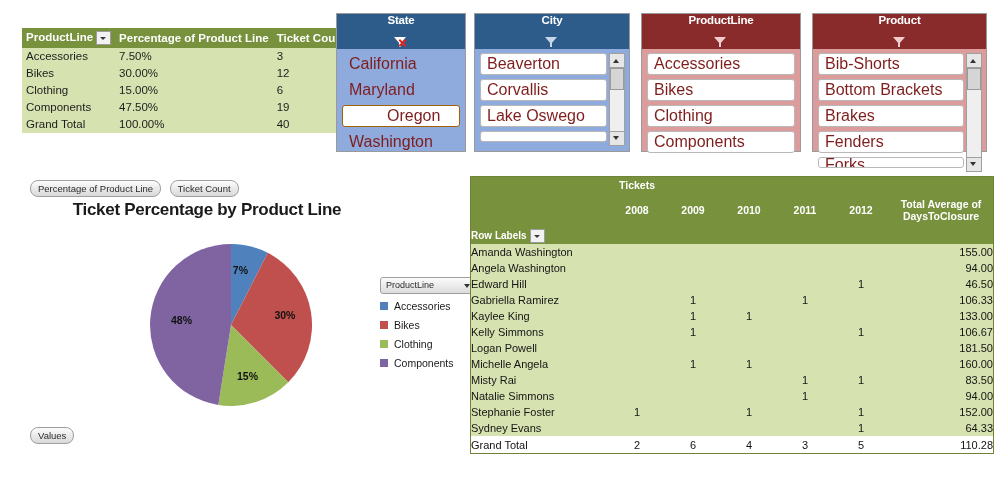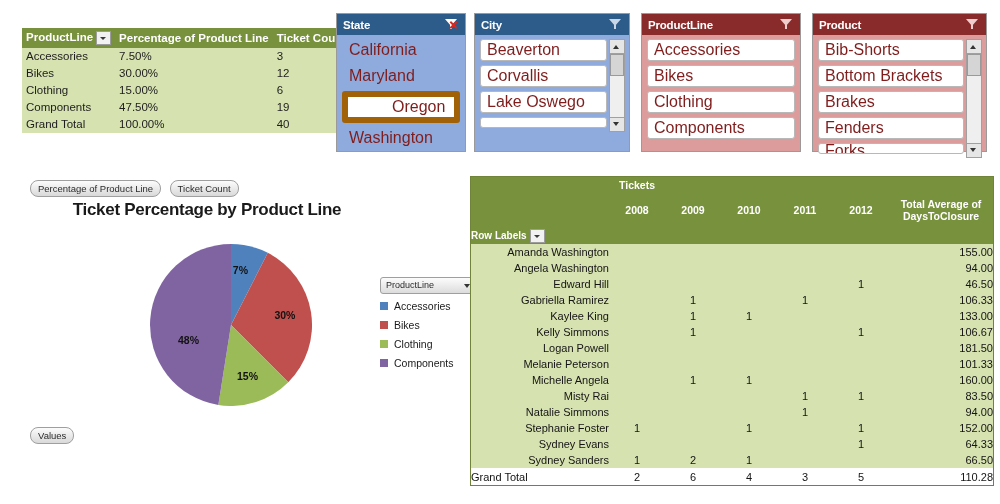--- a/index.html
+++ b/index.html
@@ -34,32 +34,32 @@
   }
   .hdr-drop::after{
     content:"";position:absolute;left:3px;top:5px;
     border-left:3px solid transparent;border-right:3px solid transparent;
     border-top:3px solid #3b3b3b;
   }
 
   
   .slicer{border:1px solid #9a9a9a;}
   .slicer .s-head{
-    height:21px;display:flex;align-items:center;padding:0 6px;
-    font-size:11.5px;font-weight:bold;color:#ffffff;letter-spacing:-0.2px;
+    height:35px;display:flex;align-items:center;padding:0 6px;
+    font-size:11.5px;font-weight:bold;color:#ffffff;letter-spacing:-0.2px;flex-direction:column;
   }
   .slicer .s-title{flex:1;white-space:nowrap;}
   .slicer .s-body{position:relative;padding:4px 5px 5px 5px;}
   .sl-item{
     font-size:16px;color:#7f1d1d;padding:3px 6px;margin-bottom:4px;
     border-radius:3px;white-space:nowrap;overflow:hidden;
     border:1px solid transparent;line-height:14px;
   }
   .sl-item.plain{border:1px solid transparent;background:transparent;}
-  .sl-item.sel{background:#ffffff;border:6px solid #a16207;padding-left:44px;}
+  .sl-item.sel{background:#ffffff;border:1px solid #a16207;padding-left:44px;}
   .sl-item.box{background:#ffffff;border:1px solid #b8b8b8;}
   .sl-item.clip{height:9px;padding-top:0;padding-bottom:0;overflow:hidden;}
 
   
   .filt-icon{width:14px;height:13px;position:relative;}
   .filt-icon .funnel{
     position:absolute;left:0;top:1px;width:0;height:0;
     border-left:6px solid transparent;border-right:6px solid transparent;
     border-top:7px solid #ffffff;
   }
@@ -133,21 +133,21 @@
   }
   .r-years td.tot{line-height:12px;}
   .r-rowlabels td{
     background:#77913C;color:#fff;font-weight:bold;font-size:10px;
     height:17px;padding-left:4px;
   }
   .body-row td{
     background:#D6E2B0;height:16px;font-size:11px;border-bottom:1px solid #9aab6f;
     padding:0 4px;
   }
-  .body-row td.nm{text-align:right;}
+  .body-row td.nm{text-align:left;}
   .body-row td.ct{text-align:center;}
   .body-row td.av{text-align:right;}
   .grand-row td{
     background:#ffffff;height:17px;font-size:11px;padding:0 4px;
     border-top:1px solid #6f8438;
   }
   .grand-row td.nm{text-align:left;}
   .grand-row td.ct{text-align:center;}
   .grand-row td.av{text-align:right;}
   #pivotRight .wrapbox{border:1px solid #6f8438;}
@@ -284,21 +284,21 @@
     <div id="pieWrap">
       <svg id="pieSvg" width="162" height="162" viewBox="0 0 162 162">
           <path d="M 81 81 L 81.00 0.00 A 81 81 0 0 1 117.77 8.83 Z" fill="#4F81BD"></path>
           <path d="M 81 81 L 117.77 8.83 A 81 81 0 0 1 138.28 138.28 Z" fill="#C0504D"></path>
           <path d="M 81 81 L 138.28 138.28 A 81 81 0 0 1 68.33 161.00 Z" fill="#9BBB59"></path>
           <path d="M 81 81 L 68.33 161.00 A 81 81 0 0 1 81.00 0.00 Z" fill="#8064A2"></path>
         </svg>
       <div class="pielbl" id="lbl0" style="left: 82.8582px; top: 20.4419px;">7%</div>
       <div class="pielbl" id="lbl1" style="left: 124.402px; top: 65.3836px;">30%</div>
       <div class="pielbl" id="lbl2" style="left: 87.0207px; top: 126.384px;">15%</div>
-      <div class="pielbl" id="lbl3" style="left: 28px; top: 69.6785px; margin-top: 20px;">48%</div>
+      <div class="pielbl" id="lbl3" style="left: 21px; top: 69.6785px;">48%</div>
     </div>
 
     <div id="legend">
       <div class="legbtn">
         <span class="t">ProductLine</span>
         <i></i>
       </div>
       <div class="legrow">
         <span class="legsw" style="background:#4F81BD"></span>
         <span>Accessories</span>
@@ -414,29 +414,20 @@
             <tr class="body-row">
               <td class="nm">Logan Powell</td>
               <td class="ct"></td>
               <td class="ct"></td>
               <td class="ct"></td>
               <td class="ct"></td>
               <td class="ct"></td>
               <td class="av">181.50</td>
             </tr>
             <tr class="body-row">
-              <td class="nm">Melanie Peterson</td>
-              <td class="ct"></td>
-              <td class="ct"></td>
-              <td class="ct"></td>
-              <td class="ct"></td>
-              <td class="ct"></td>
-              <td class="av">101.33</td>
-            </tr>
-            <tr class="body-row">
               <td class="nm">Michelle Angela</td>
               <td class="ct"></td>
               <td class="ct">1</td>
               <td class="ct">1</td>
               <td class="ct"></td>
               <td class="ct"></td>
               <td class="av">160.00</td>
             </tr>
             <tr class="body-row">
               <td class="nm">Misty Rai</td>
@@ -466,29 +457,20 @@
               <td class="av">152.00</td>
             </tr>
             <tr class="body-row">
               <td class="nm">Sydney Evans</td>
               <td class="ct"></td>
               <td class="ct"></td>
               <td class="ct"></td>
               <td class="ct"></td>
               <td class="ct">1</td>
               <td class="av">64.33</td>
-            </tr>
-            <tr class="body-row">
-              <td class="nm">Sydney Sanders</td>
-              <td class="ct">1</td>
-              <td class="ct">2</td>
-              <td class="ct">1</td>
-              <td class="ct"></td>
-              <td class="ct"></td>
-              <td class="av">66.50</td>
             </tr>
             <tr class="grand-row">
               <td class="nm">Grand Total</td>
               <td class="ct">2</td>
               <td class="ct">6</td>
               <td class="ct">4</td>
               <td class="ct">3</td>
               <td class="ct">5</td>
               <td class="av">110.28</td>
             </tr>

